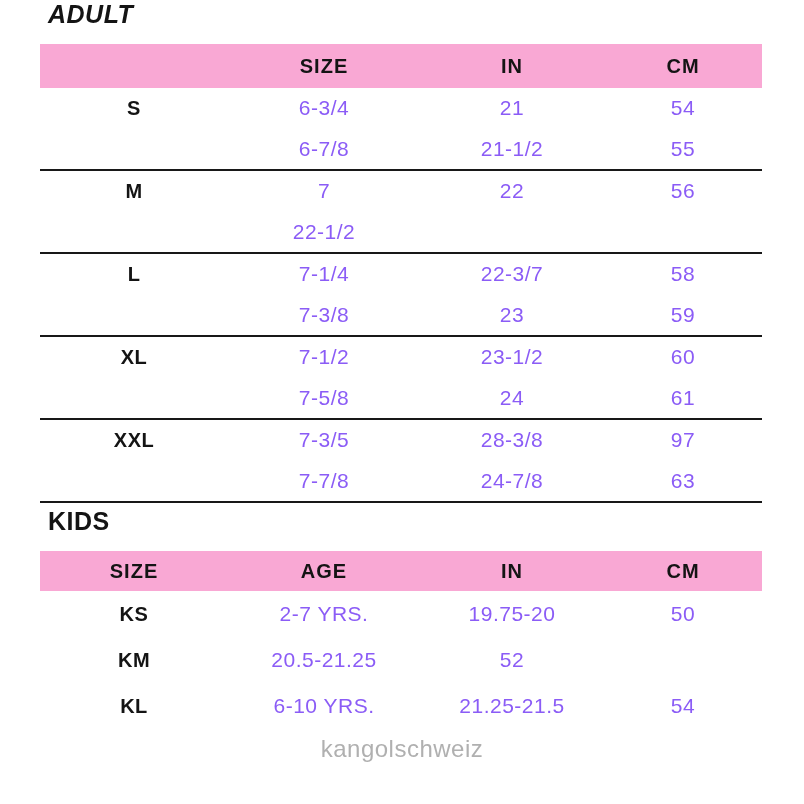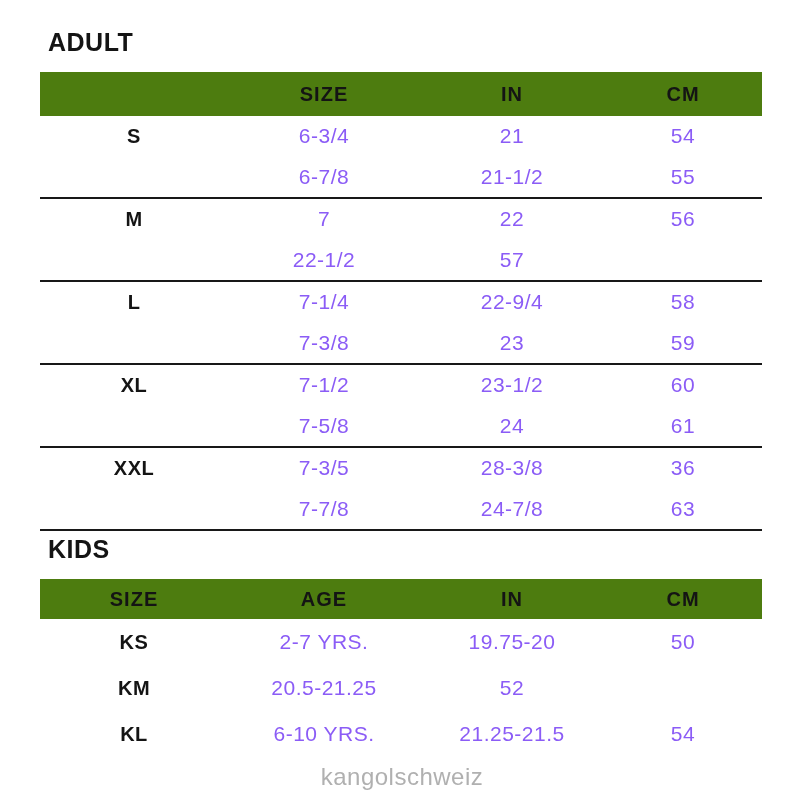--- a/index.html
+++ b/index.html
@@ -11,31 +11,31 @@
   }
   .sheet { width: 722px; margin-left: 40px; }
 
   .section-title {
     font-size: 25px;
     font-weight: 900;
     color: #141414;
     letter-spacing: 0.5px;
     padding-left: 8px;
   }
-  .title-adult { padding-top: 28px; padding-bottom: 15px; }
+  .title-adult { padding-bottom: 15px; font-style: italic; }
   .title-kids  { padding-top: 4px; padding-bottom: 15px; }
 
   .grid-row {
     display: grid;
     grid-template-columns: 188px 192px 184px 158px;
     align-items: center;
   }
   .head-row {
     height: 44px;
-    background: #4d7c0f;
+    background: #f9a8d4;
   }
   .kids .head-row { height: 40px; }
 
   .cell {
     text-align: center;
     font-size: 21px;
     color: #8b5cf6;
     letter-spacing: 0.5px;
   }
   .head-cell {
@@ -97,29 +97,28 @@
     <div class="group">
       <div class="grid-row data-row">
         <div class="cell label-cell">M</div>
         <div class="cell">7</div>
         <div class="cell">22</div>
         <div class="cell">56</div>
       </div>
       <div class="grid-row data-row">
         <div class="cell label-cell"></div>
         <div class="cell">22-1/2</div>
-        <div class="cell">57</div>
       </div>
     </div>
 
     <div class="group">
       <div class="grid-row data-row">
         <div class="cell label-cell">L</div>
         <div class="cell">7-1/4</div>
-        <div class="cell">22-9/4</div>
+        <div class="cell">22-3/7</div>
         <div class="cell">58</div>
       </div>
       <div class="grid-row data-row">
         <div class="cell label-cell"></div>
         <div class="cell">7-3/8</div>
         <div class="cell">23</div>
         <div class="cell">59</div>
       </div>
     </div>
 
@@ -136,21 +135,21 @@
         <div class="cell">24</div>
         <div class="cell">61</div>
       </div>
     </div>
 
     <div class="group">
       <div class="grid-row data-row">
         <div class="cell label-cell">XXL</div>
         <div class="cell">7-3/5</div>
         <div class="cell">28-3/8</div>
-        <div class="cell">36</div>
+        <div class="cell">97</div>
       </div>
       <div class="grid-row data-row">
         <div class="cell label-cell"></div>
         <div class="cell">7-7/8</div>
         <div class="cell">24-7/8</div>
         <div class="cell">63</div>
       </div>
     </div>
   </div>
 

